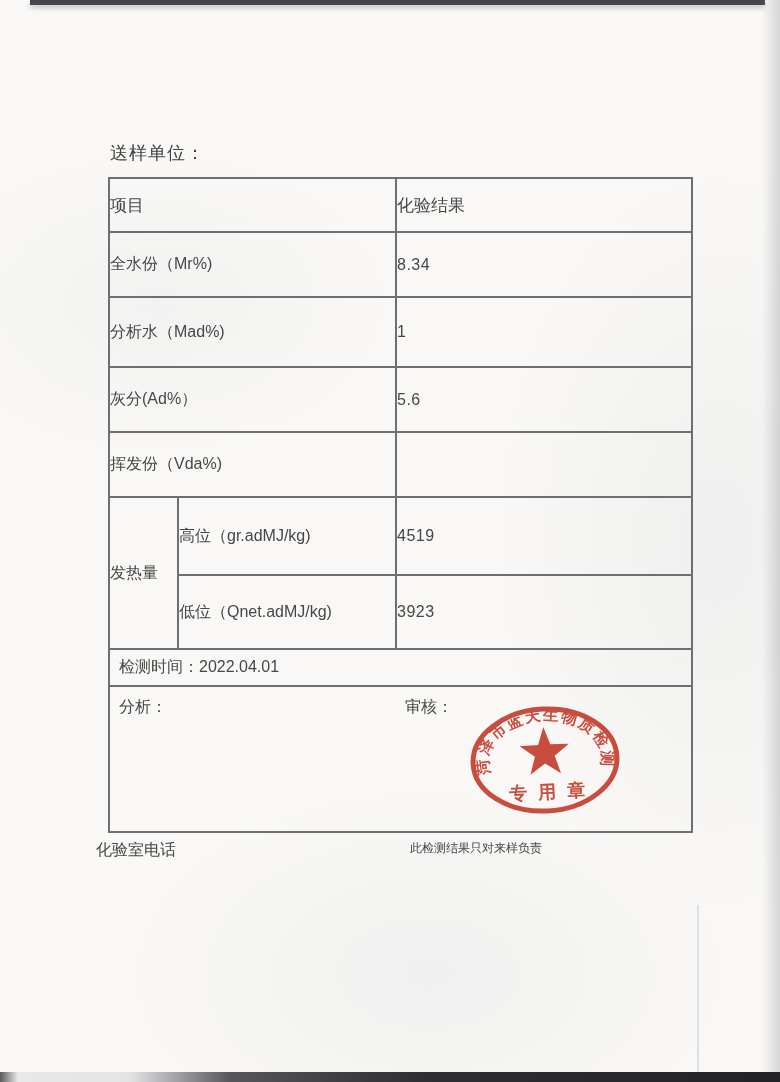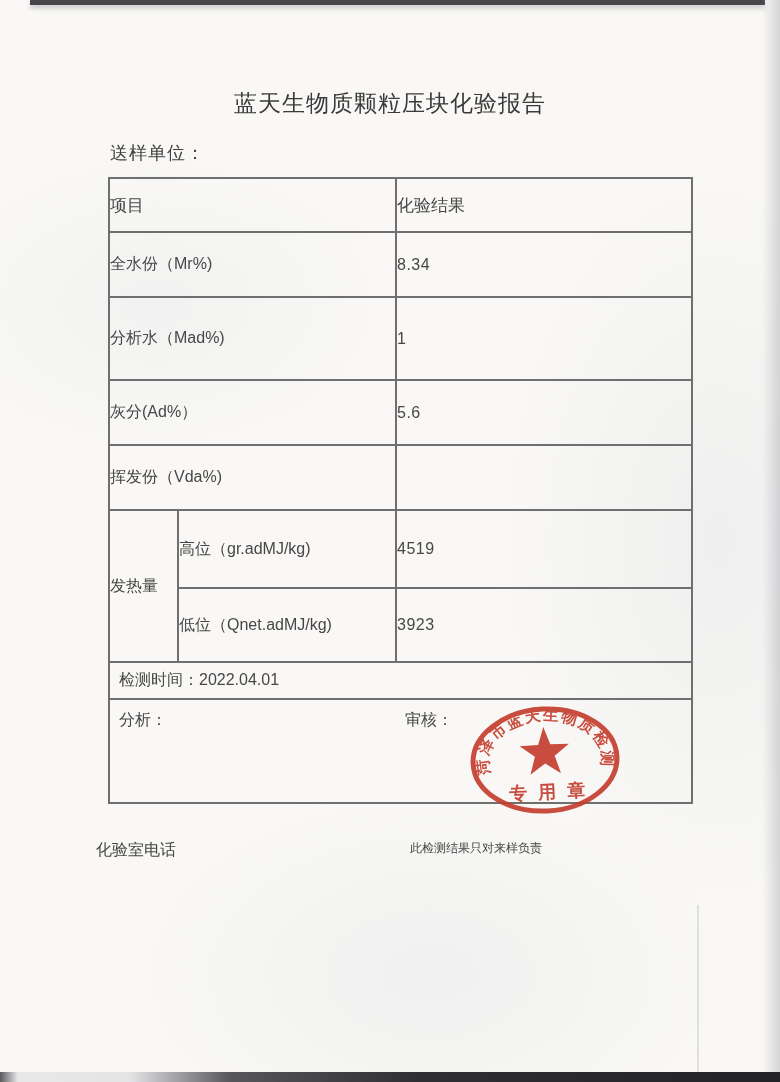--- a/index.html
+++ b/index.html
@@ -73,39 +73,38 @@
 </head>
 <body>
 
 <div class="page">
 
   <div class="top-strip"></div>
   <div class="right-band"></div>
   <div class="crease"></div>
   <div class="bottom-strip"></div>
 
-  <div class="title">蓝天生物质颗粒压块化验报告</div>
   <div class="sample-unit">送样单位：</div>
 
   <table class="report">
     <colgroup>
       <col style="width:69px">
         <col style="width:218px">
         <col style="width:296px">
     </colgroup>
     <tbody>
       <tr class="hdr" style="height:54px">
         <td colspan="2">项目</td>
         <td>化验结果</td>
       </tr>
       <tr style="height:65px">
         <td colspan="2">全水份（Mr%)</td>
         <td class="num">8.34</td>
       </tr>
-      <tr style="height:83px">
+      <tr style="height:70px">
         <td colspan="2">分析水（Mad%)</td>
         <td class="num">1</td>
       </tr>
       <tr style="height:65px">
         <td colspan="2">灰分(Ad%）</td>
         <td class="num">5.6</td>
       </tr>
       <tr style="height:65px">
         <td colspan="2">挥发份（Vda%)</td>
         <td class="num"></td>
@@ -115,21 +114,21 @@
         <td>高位（gr.adMJ/kg)</td>
         <td class="num">4519</td>
       </tr>
       <tr style="height:74px">
         <td>低位（Qnet.adMJ/kg)</td>
         <td class="num">3923</td>
       </tr>
       <tr style="height:37px">
         <td colspan="3" class="left-cell">检测时间：2022.04.01</td>
       </tr>
-      <tr style="height:104px">
+      <tr style="height:146px">
         <td colspan="3" class="big-cell">
           <span class="analysis-label">分析：</span>
           <span class="review-label">审核：</span>
         </td>
       </tr>
     </tbody>
   </table>
 
   <svg class="stamp" viewBox="0 0 170 120" xmlns="http://www.w3.org/2000/svg">
     <defs>

